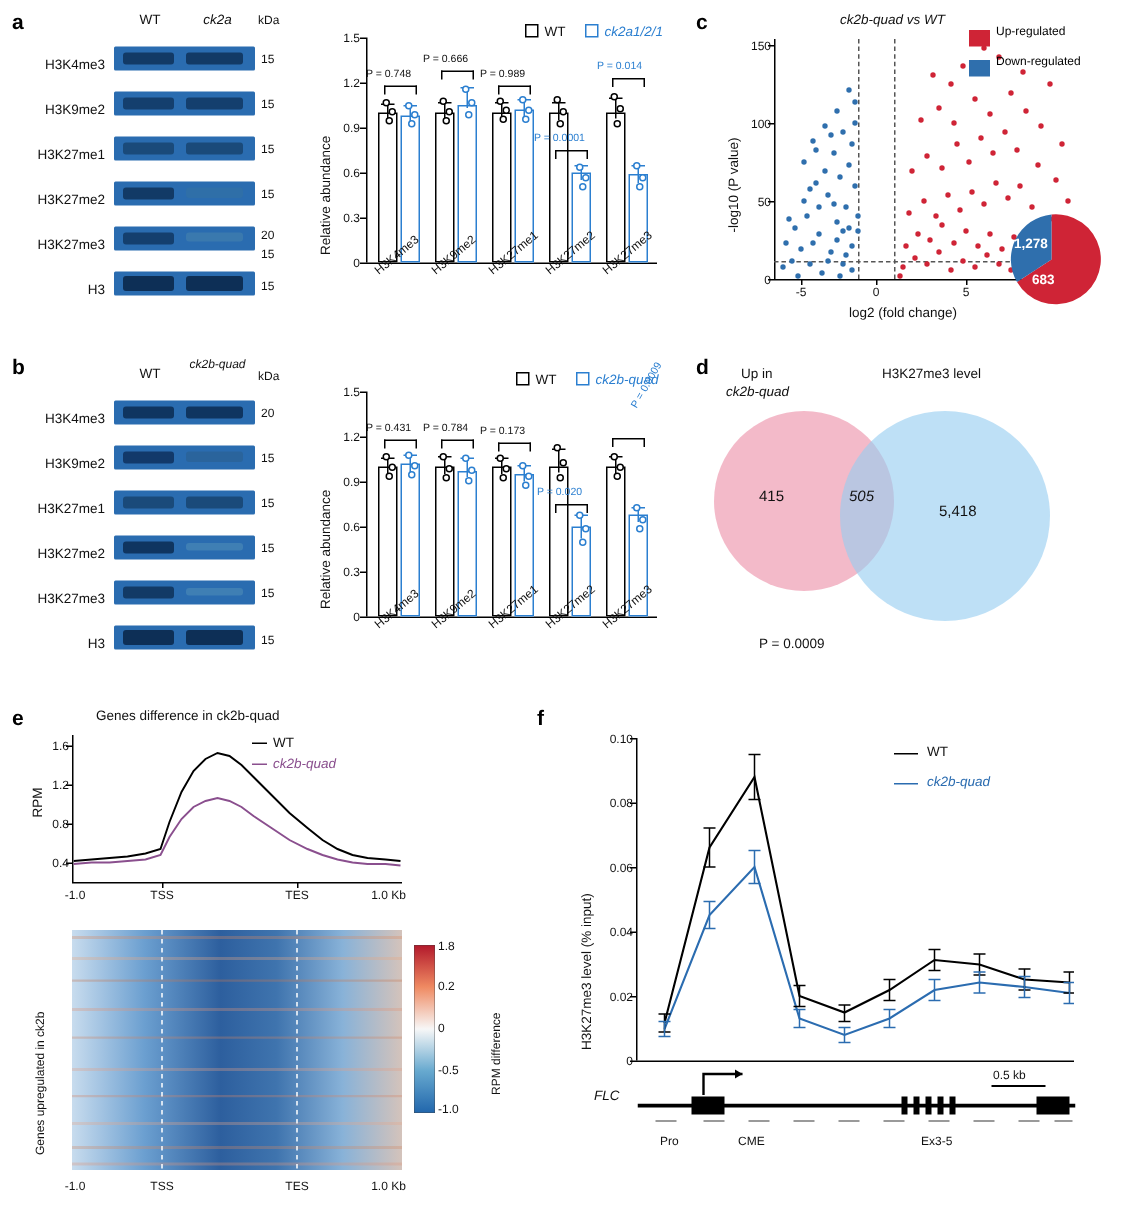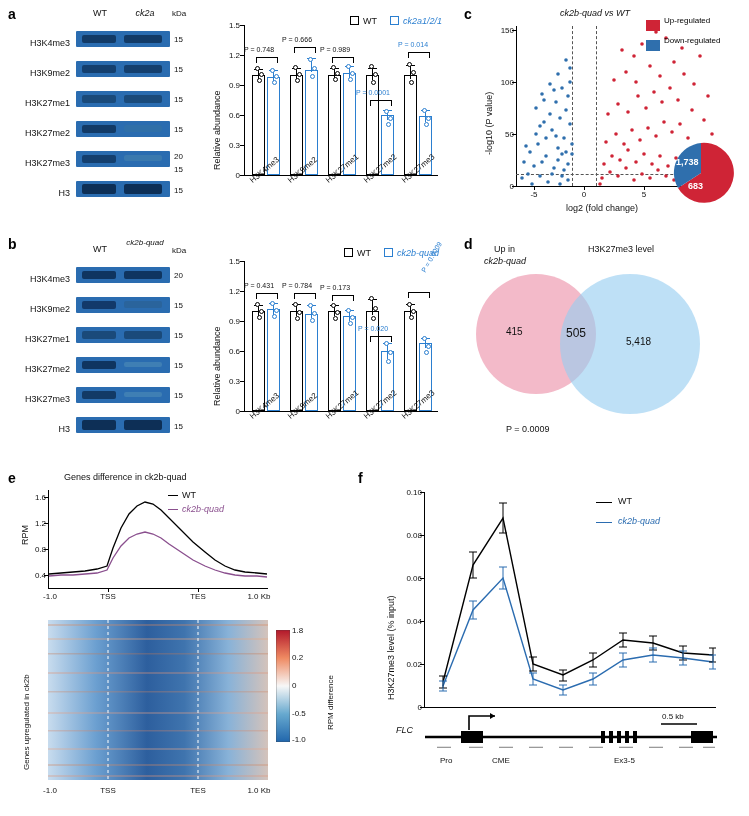--- a/index.html
+++ b/index.html
@@ -522,33 +522,33 @@
 
 <div class="abs" style="left:646px;top:20px;width:14px;height:11px;background:#cf2436;"></div>
 <div class="abs" style="left:664px;top:16px;font-size:8px;line-height:10px;color:#000;">Up-regulated</div>
 <div class="abs" style="left:646px;top:40px;width:14px;height:11px;background:#2f6fad;"></div>
 <div class="abs" style="left:664px;top:36px;font-size:8px;line-height:10px;color:#000;">Down-regulated</div>
 
 <svg class="abs" style="left:668px;top:140px;" width="66" height="66">
   <path d="M33,33 L33,3 A30,30 0 1 1 10,48 Z" fill="#cf2436"></path>
   <path d="M33,33 L10,48 A30,30 0 0 1 33,3 Z" fill="#2f6fad"></path>
 </svg>
-<div class="abs" style="left:676px;top:157px;font-size:9px;font-weight:bold;color:#fff;">1,738</div>
+<div class="abs" style="left:676px;top:157px;font-size:9px;font-weight:bold;color:#fff;">1,278</div>
 <div class="abs" style="left:688px;top:181px;font-size:9px;font-weight:bold;color:#fff;">683</div>
 
 <div class="panel-letter" style="left:464px;top:236px;">d</div>
 <div class="abs" style="left:494px;top:244px;font-size:9px;">Up in</div>
 <div class="abs ital" style="left:484px;top:256px;font-size:9px;">ck2b-quad</div>
 <div class="abs" style="left:588px;top:244px;font-size:9px;">H3K27me3 level</div>
 
 <div class="venn-c" style="left:476px;top:274px;width:120px;height:120px;background:rgba(238,160,180,0.72);"></div>
 <div class="venn-c" style="left:560px;top:274px;width:140px;height:140px;background:rgba(150,205,240,0.62);"></div>
 
 <div class="abs" style="left:506px;top:326px;font-size:10px;">415</div>
-<div class="abs" style="left:566px;top:326px;font-size:12px;">505</div>
+<div class="abs" style="left:566px;top:326px;font-size:10px;font-style:italic;">505</div>
 <div class="abs" style="left:626px;top:336px;font-size:10px;">5,418</div>
 <div class="abs" style="left:506px;top:424px;font-size:9px;">P = 0.0009</div>
 
 <div class="panel-letter" style="left:8px;top:470px;">e</div>
 <div class="abs" style="left:64px;top:472px;font-size:9px;"><span>Genes difference in ck2b-quad</span></div>
 
 <div class="ylabel-rot" style="left:20px;top:545px;font-size:9px;">RPM</div>
 <div class="axis-line" style="left:48px;top:490px;width:1px;height:98px;"></div>
 <div class="axis-line" style="left:48px;top:588px;width:220px;height:1px;"></div>
 <div class="ytick-lbl" style="left:24px;top:571px;">0.4</div>

